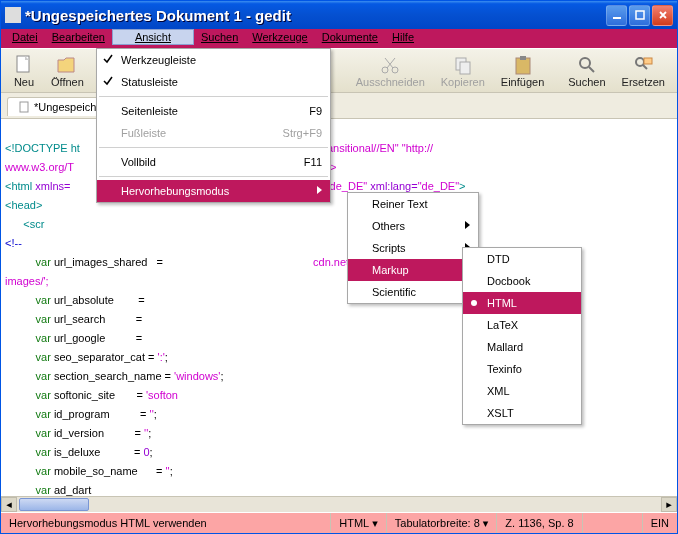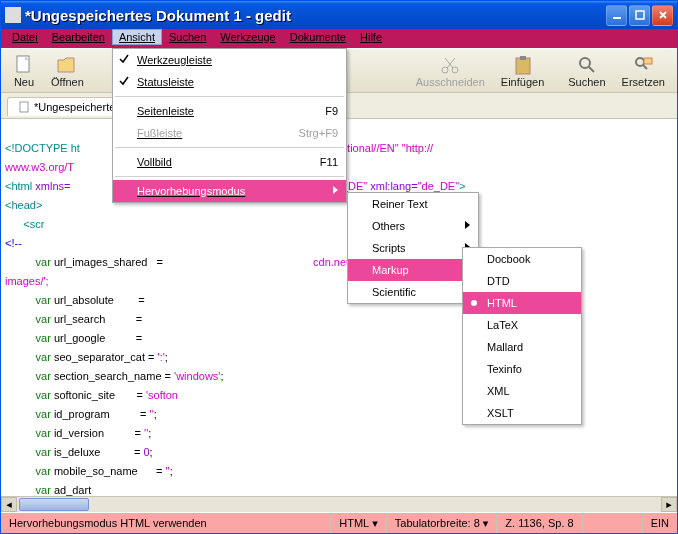--- a/index.html
+++ b/index.html
@@ -7,21 +7,21 @@
   .window { width: 678px; height: 534px; border: 1px solid #0055e5; background: #ece9d8; display: flex; flex-direction: column; }
   .titlebar { height: 28px; background: linear-gradient(to bottom, #3b8df0 0%, #0559e3 10%, #0550d0 50%, #0046c8 100%); display: flex; align-items: center; padding: 0 4px; color: #fff; }
   .titlebar .icon { width: 16px; height: 16px; margin-right: 4px; background: #ddd; }
   .titlebar .title { flex: 1; font-weight: bold; font-size: 15px; text-shadow: 1px 1px 0 #003; }
   .winbtn { width: 21px; height: 21px; margin-left: 2px; border-radius: 3px; display: flex; align-items: center; justify-content: center; font-family: Arial; font-weight: bold; }
   .winbtn.min, .winbtn.max { background: linear-gradient(#5b9cec,#2e6edc); border: 1px solid #fff3; color: #fff; }
   .winbtn.close { background: linear-gradient(#f08070,#d33b1b); border: 1px solid #fff3; color: #fff; }
   .menubar { height: 20px; background: #be185d; border-bottom: 1px solid #fff; display: flex; align-items: flex-start; padding: 0 4px; }
   .menubar .mitem { padding: 2px 7px; cursor: default; }
   .menubar .mitem u { text-decoration: underline; }
-  .menubar .mitem.open { background: #c8d4ee; border: 1px solid #8aa0d0; padding: 1px 6px; }
+  .menubar .mitem.open { background: #c8d4ee; border: 1px solid #8aa0d0; padding: 1px 22px; }
   .toolbar { height: 44px; background: linear-gradient(#f4f2e8,#e4e0cc); border-bottom: 1px solid #c8c4b4; display: flex; align-items: center; padding: 0 4px; position: relative; }
   .toolbtn { display: flex; flex-direction: column; align-items: center; padding: 2px 8px; color: #222; }
   .toolbtn .ic { width: 22px; height: 22px; }
   .toolbtn.disabled { color: #a0a0a0; align-items: center; }
   .tabrow { height: 26px; background: #efece0; display: flex; align-items: center; padding: 2px 6px 0 6px; border-bottom: 1px solid #c8c4b4; }
   .tab { background: #fff; border: 1px solid #c8c4b4; border-bottom: none; padding: 3px 10px; border-radius: 3px 3px 0 0; display: flex; align-items: center; gap: 4px; }
   .editor { flex: 1; background: #fff; position: relative; overflow: hidden; font-family: "Courier New", monospace; font-size: 13px; line-height: 18px; white-space: pre; padding: 2px 4px; color: #000; }
   .c-purple { color: #9400d3; }
   .c-blue { color: #0000cd; }
   .c-green { color: #127a12; }
@@ -31,30 +31,30 @@
   .statusbar .cell { padding: 0 8px; border-right: 1px solid #c8c4b4; height: 100%; display: flex; align-items: center; }
   .statusbar .cell:last-child { border-right: none; }
   .scroll-h { height: 16px; background: #e8e4d8; border-top: 1px solid #c8c4b4; display: flex; }
   .scroll-h .arrow { width: 16px; background: #dcd8c8; border: 1px solid #c0bcac; display: flex; align-items:center; justify-content:center; }
   .scroll-h .track { flex:1; position: relative; }
   .scroll-h .thumb { position:absolute; left:2px; top:1px; width:70px; height:13px; background: linear-gradient(#cdd9f3,#9cb6e8); border:1px solid #7a96d4; border-radius:2px; }
 
   .dropdown { position: absolute; background: #fff; border: 1px solid #a8a8a8; box-shadow: 2px 2px 3px rgba(0,0,0,0.25); z-index: 10; }
   .dropdown .row { display:flex; align-items:center; height:22px; padding: 0 28px 0 24px; position: relative; cursor: default; }
   .dropdown .row.disabled { color: #a0a0a0; }
-  .dropdown .row.sel { background: #ec4899; color: #fff; }
+  .dropdown .row.sel { background: #be185d; color: #fff; }
   .dropdown .sep { height:1px; margin: 3px 2px; background:#d0d0d0; }
   .dropdown .check { position:absolute; left:6px; }
   .dropdown .acc { position:absolute; right:8px; color:#000; }
   .dropdown .sub { position:absolute; right:6px; }
   .dropdown .row.sel .sub svg path, .dropdown .row.sel .check svg path { fill:#fff; }
   .dropdown .row .bullet { position:absolute; left:8px; width:6px; height:6px; border-radius:50%; background:#000; }
   .dropdown .row.sel .bullet { background:#fff; }
 
-  #menu-view { left: 112px; top: 48px; width: 235px; text-decoration: underline; }
+  #menu-view { left: 96px; top: 48px; width: 235px; }
   #menu-cat  { left: 347px; top: 192px; width: 132px; }
   #menu-markup { left: 462px; top: 247px; width: 120px; }
 </style>
 </head>
 <body>
 
 <div class="window">
   <div class="titlebar">
     <div class="icon"></div>
     <div class="title">*Ungespeichertes Dokument 1 - gedit</div>
@@ -100,20 +100,27 @@
         <span>Öffnen</span>
       </div>
     <div style="flex:1"></div>
     <div class="toolbtn disabled">
         <svg class="ic">
           <circle cx="6" cy="16" r="3" fill="none" stroke="#aaa"></circle>
           <circle cx="16" cy="16" r="3" fill="none" stroke="#aaa"></circle>
           <path d="M8 14 L16 4 M14 14 L6 4" stroke="#aaa"></path>
         </svg>
         <span>Ausschneiden</span>
+      </div>
+    <div class="toolbtn disabled">
+        <svg class="ic">
+          <rect x="4" y="4" width="10" height="12" fill="#eee" stroke="#aaa"></rect>
+          <rect x="8" y="8" width="10" height="12" fill="#eee" stroke="#aaa"></rect>
+        </svg>
+        <span>Kopieren</span>
       </div>
     <div class="toolbtn">
         <svg class="ic">
           <rect x="4" y="4" width="14" height="16" fill="#d9b866" stroke="#a87"></rect>
           <rect x="8" y="2" width="6" height="4" fill="#888"></rect>
         </svg>
         <span>Einfügen</span>
       </div>
     <div style="width:8px"></div>
     <div class="toolbtn">
@@ -249,24 +256,24 @@
   <div class="row">
       <span>Scientific</span>
       <span class="sub"><svg width="8" height="10">
           <path d="M1 1 L6 5 L1 9 Z" fill="#000"></path>
         </svg></span>
     </div>
 </div>
 
 <div id="menu-markup" class="dropdown">
   <div class="row">
+      <span>DTD</span>
+    </div>
+  <div class="row">
       <span>Docbook</span>
-    </div>
-  <div class="row">
-      <span>DTD</span>
     </div>
   <div class="row sel">
       <span class="bullet"></span>
       <span>HTML</span>
     </div>
   <div class="row">
       <span>LaTeX</span>
     </div>
   <div class="row">
       <span>Mallard</span>

